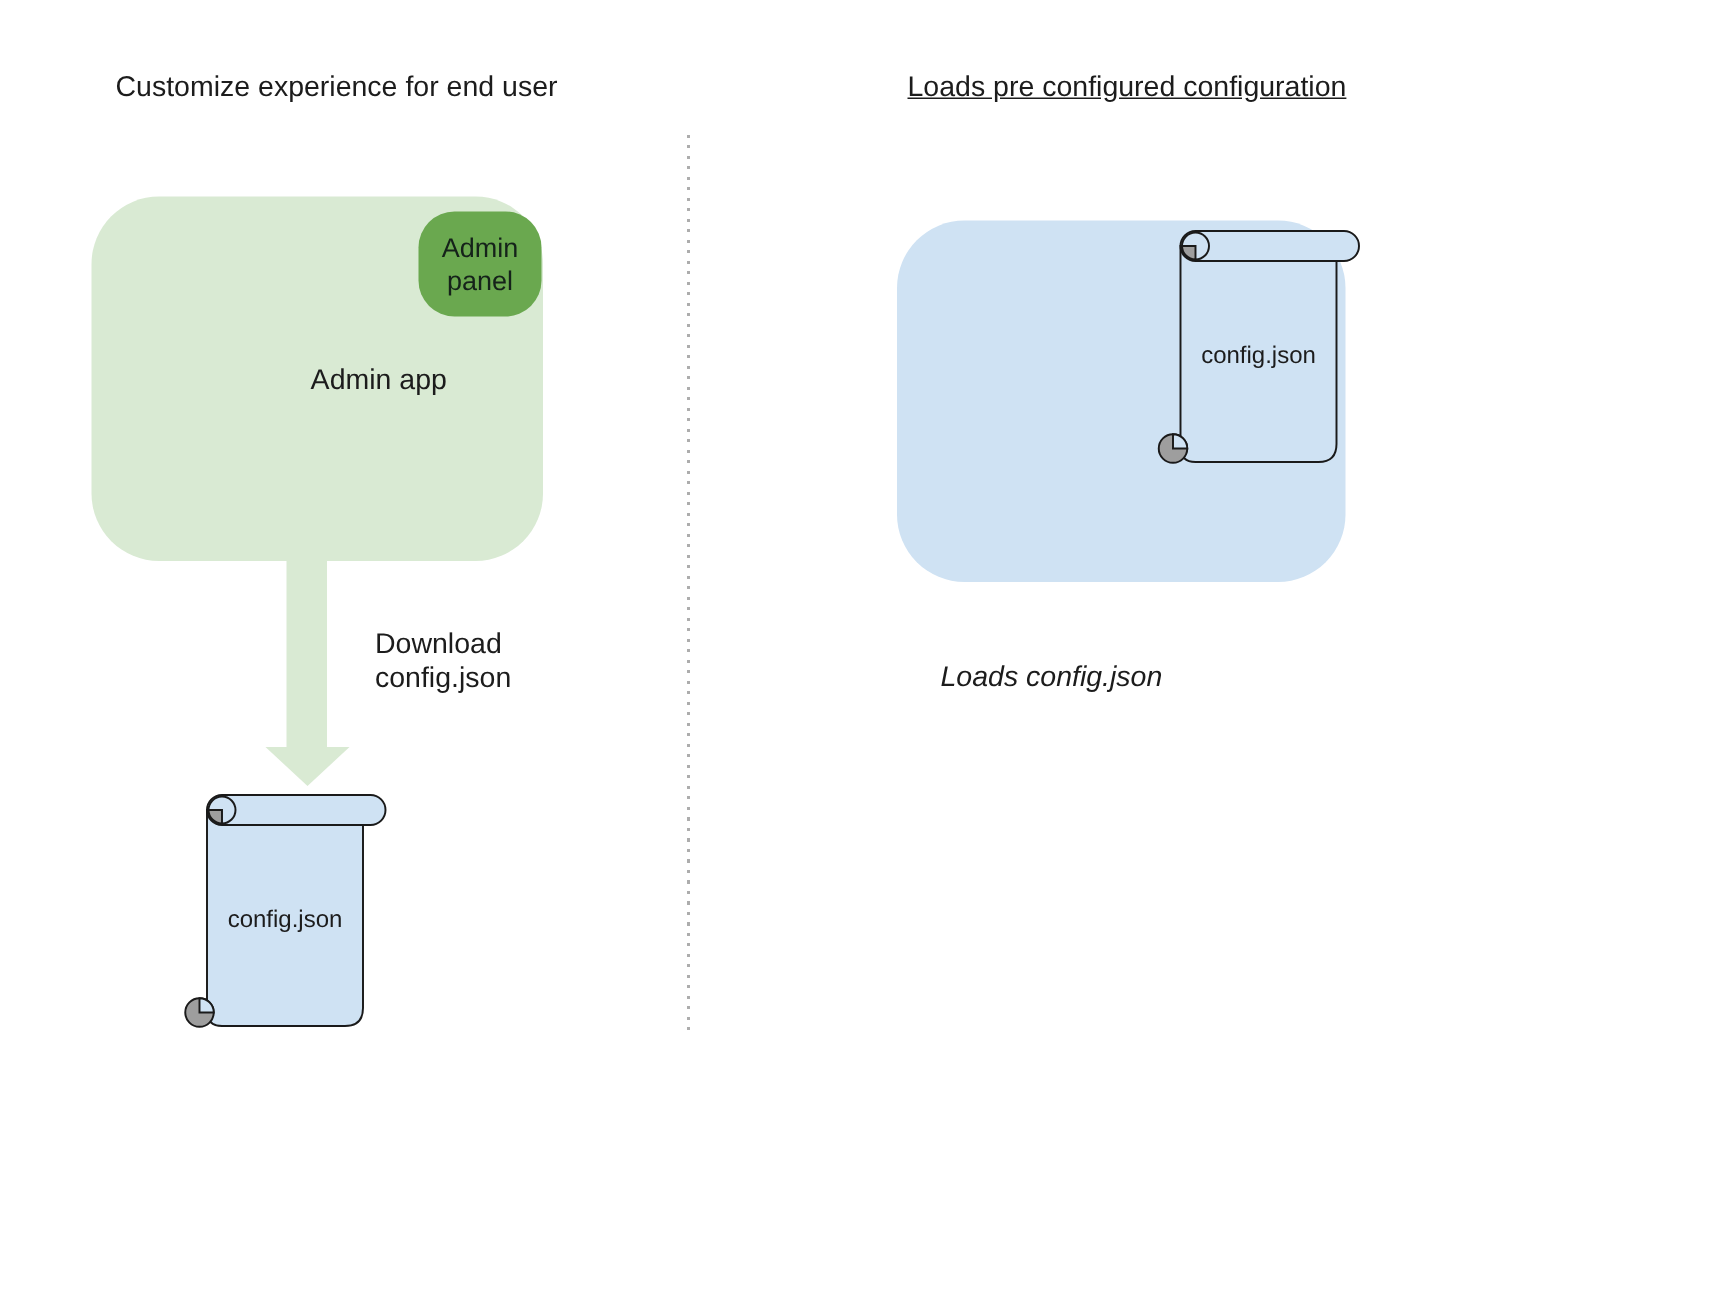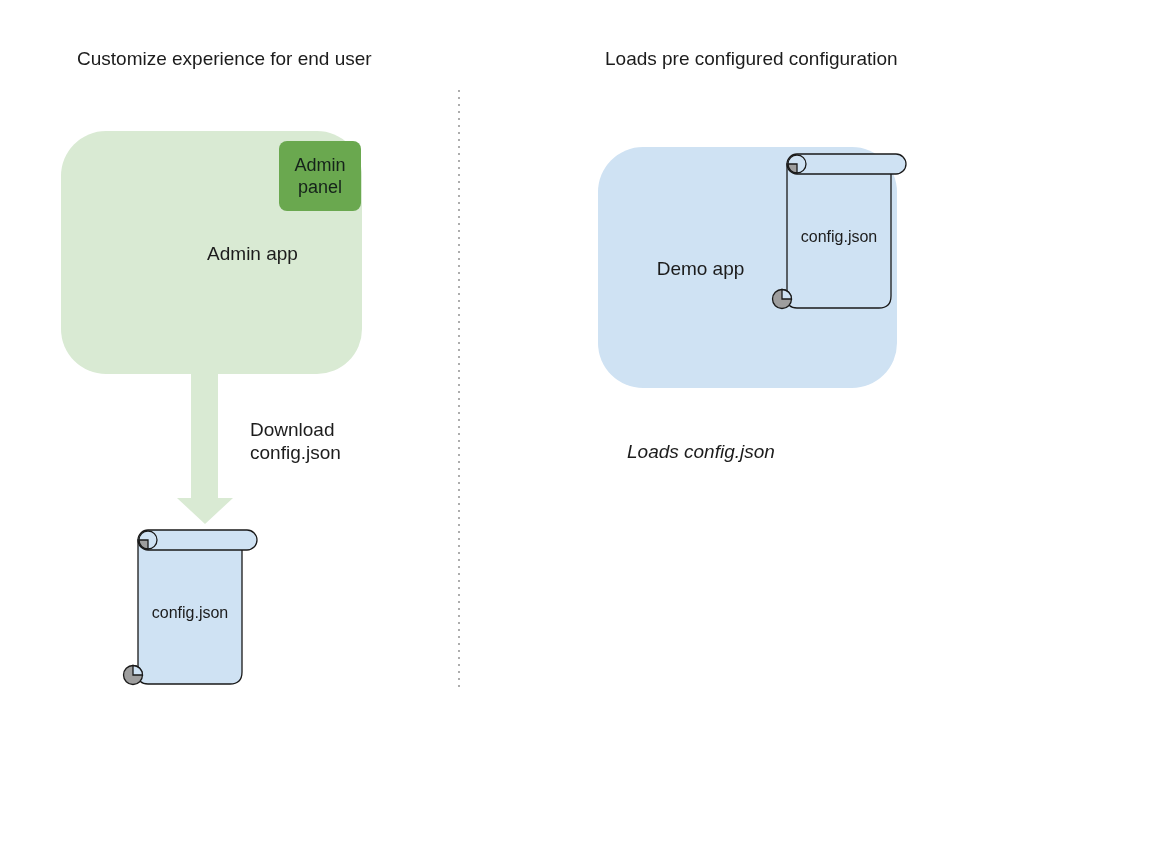--- a/index.html
+++ b/index.html
@@ -9,38 +9,38 @@
   }
   .abs{position:absolute;}
   .title{font-size:19px;line-height:22px;text-align:right;}
   .label{font-size:19px;line-height:22px;}
   .center{text-align:center;}
   .prelines{white-space:pre-line;line-height:23px;margin-top:10px;}
   .box{border-radius:45px;}
   .green-box{background:#d9ead3;}
   .blue-box{background:#cfe2f3;}
   .panel{
-    background:#6aa84f;border-radius:8px;display:flex;align-items:center;justify-content:center;
+    background:#6aa84f;border-radius:24px;display:flex;align-items:center;justify-content:center;
     text-align:center;font-size:18px;line-height:22px;color:#15221a;
   }
   .divider{
     width:2px;
     background:repeating-linear-gradient(to bottom,#adadad 0 2px,transparent 2px 7px);
   }
   svg.shape{overflow:visible;}
   .ss{stroke:#1a1a1a;stroke-width:1.3;}
   .scroll-text{font-size:16px;fill:#1c1c1c;font-family:"Liberation Sans",sans-serif;}
 </style>
 </head>
 <body>
 
 <div class="canvas">
 
   <div class="abs title" style="left:77px;top:48px;">Customize experience for end user</div>
-  <div class="abs title" style="left:605px;top:48px;">Loads pre configured configuration</div>
+  <div class="abs title" style="left:605px;top:48px;text-decoration:underline;">Loads pre configured configuration</div>
 
   <div class="abs divider" style="left:458px;top:90px;height:597px;"></div>
 
   <div class="abs box green-box" style="left:61px;top:131px;width:301px;height:243px;"></div>
   <div class="abs panel" style="left:279px;top:141px;width:82px;height:70px;">
     <span>Admin panel</span>
   </div>
   <div class="abs label center" style="left:61px;top:243px;width:299px;padding-left:42px;">Admin app</div>
 
   <svg class="abs shape" style="left:170px;top:374px;" width="70" height="150" viewBox="0 0 70 150">
@@ -53,21 +53,20 @@
     <path class="ss" d="M10 14 H114 V146 Q114 158 102 158 H20 Q10 158 10 148 Z" fill="#cfe2f3"></path>
     <path class="ss" d="M20 4 H119 A10 10 0 0 1 119 24 H20 A10 10 0 0 1 20 4 Z" fill="#cfe2f3"></path>
     <circle class="ss" cx="20" cy="14" r="9" fill="#cfe2f3"></circle>
     <path class="ss" d="M20 14 L11 14 A9 9 0 0 0 20 23 Z" fill="#9e9e9e"></path>
     <circle class="ss" cx="5" cy="149" r="9.5" fill="#9e9e9e"></circle>
     <path class="ss" d="M5 149 L5 139.5 A9.5 9.5 0 0 1 14.5 149 Z" fill="#cfe2f3"></path>
     <text class="scroll-text" x="62" y="92" text-anchor="middle">config.json</text>
   </svg>
 
   <div class="abs box blue-box" style="left:598px;top:147px;width:299px;height:241px;"></div>
-  <div class="abs label center" style="left:598px;top:258px;width:205px;">Demo app</div>
 
   <svg class="abs shape" style="left:777px;top:150px;" width="142" height="164" viewBox="0 0 142 164">
     <path class="ss" d="M10 14 H114 V146 Q114 158 102 158 H20 Q10 158 10 148 Z" fill="#cfe2f3"></path>
     <path class="ss" d="M20 4 H119 A10 10 0 0 1 119 24 H20 A10 10 0 0 1 20 4 Z" fill="#cfe2f3"></path>
     <circle class="ss" cx="20" cy="14" r="9" fill="#cfe2f3"></circle>
     <path class="ss" d="M20 14 L11 14 A9 9 0 0 0 20 23 Z" fill="#9e9e9e"></path>
     <circle class="ss" cx="5" cy="149" r="9.5" fill="#9e9e9e"></circle>
     <path class="ss" d="M5 149 L5 139.5 A9.5 9.5 0 0 1 14.5 149 Z" fill="#cfe2f3"></path>
     <text class="scroll-text" x="62" y="92" text-anchor="middle">config.json</text>
   </svg>

